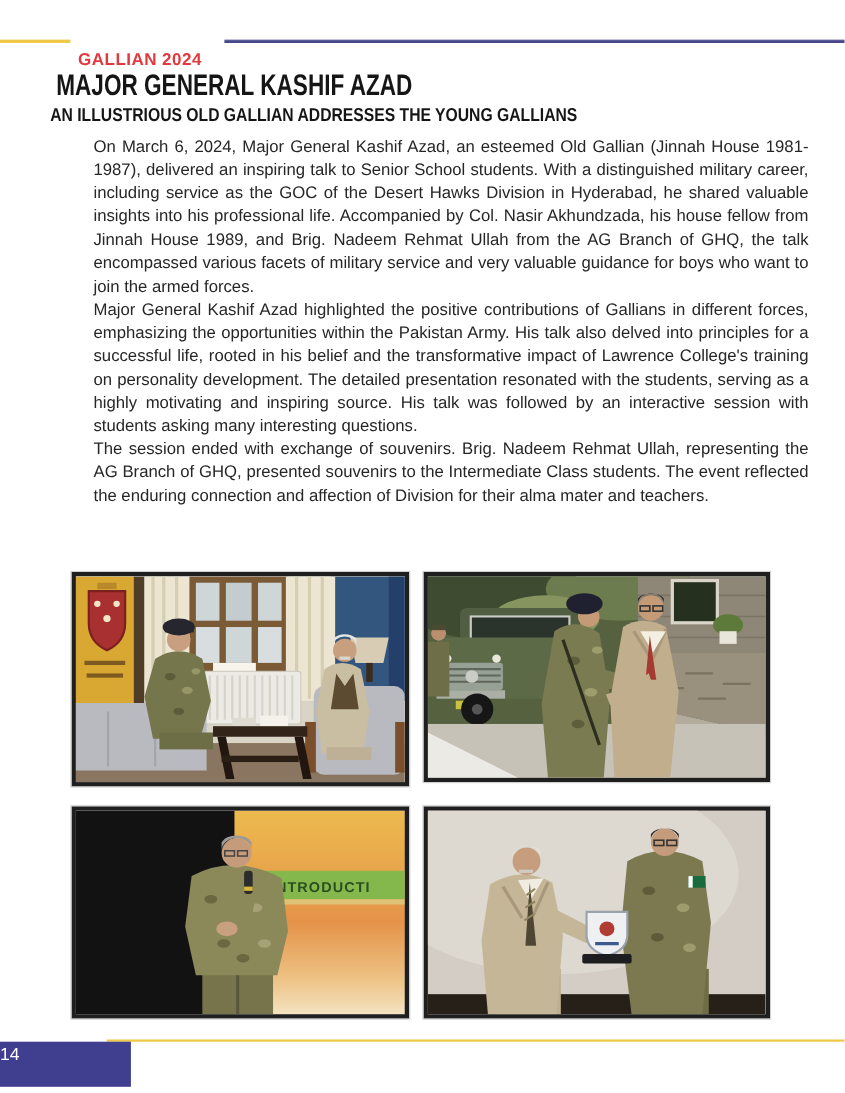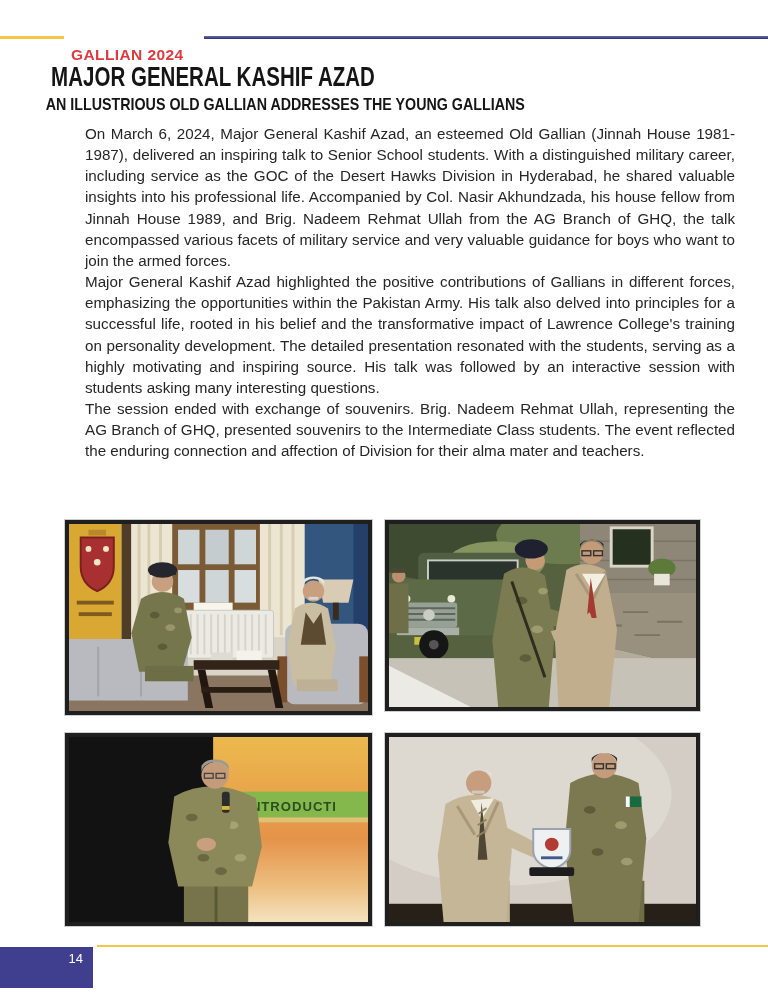--- a/index.html
+++ b/index.html
@@ -38,22 +38,22 @@
     background:#fff;box-sizing:border-box;
   }
   .photo svg{display:block;width:100%;height:100%;}
   .photo-1{left:65px;top:520px;width:307px;height:195px;}
   .photo-2{left:385px;top:520px;width:315px;height:191px;}
   .photo-3{left:65px;top:733px;width:307px;height:193px;}
   .photo-4{left:385px;top:733px;width:315px;height:193px;}
   
   .rule-yellow-bottom{position:absolute;left:97px;right:0;top:945px;height:2px;background:#f0c845;}
   .page-number-box{
-    position:absolute;left:0;top:947px;width:93px;height:41px;background:#3f3e8f;
-    color:#ffffff;font-size:13px;text-align:right;padding:4px 10px 0 0;box-sizing:border-box;
+    position:absolute;left:0;top:947px;width:119px;height:41px;background:#3f3e8f;
+    color:#ffffff;font-size:16px;padding:4px 10px 0 0;box-sizing:border-box;
   }
   .screen-caption{
     font-family:"Liberation Sans","DejaVu Sans",sans-serif;font-weight:bold;
     letter-spacing:1px;
   }
 </style>
 </head>
 <body>
 
 <div class="page">

